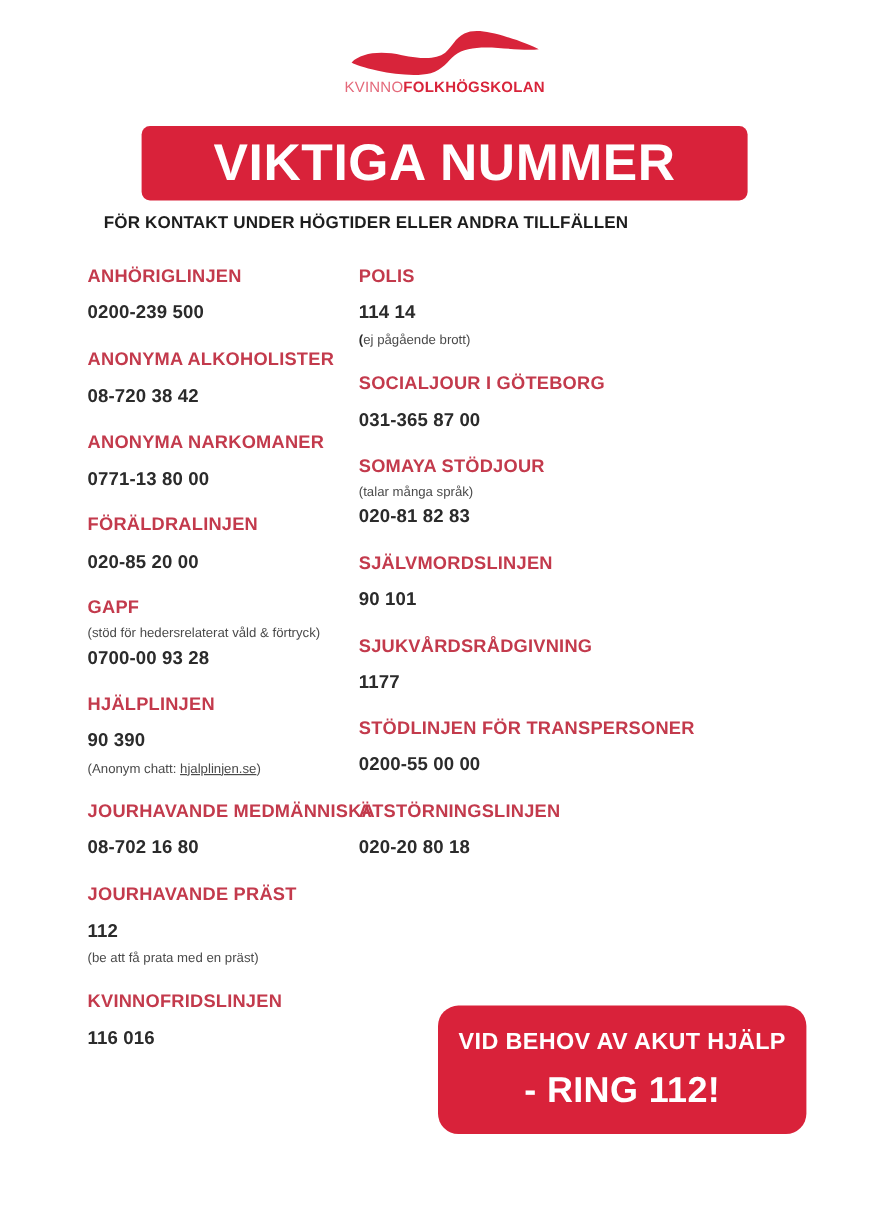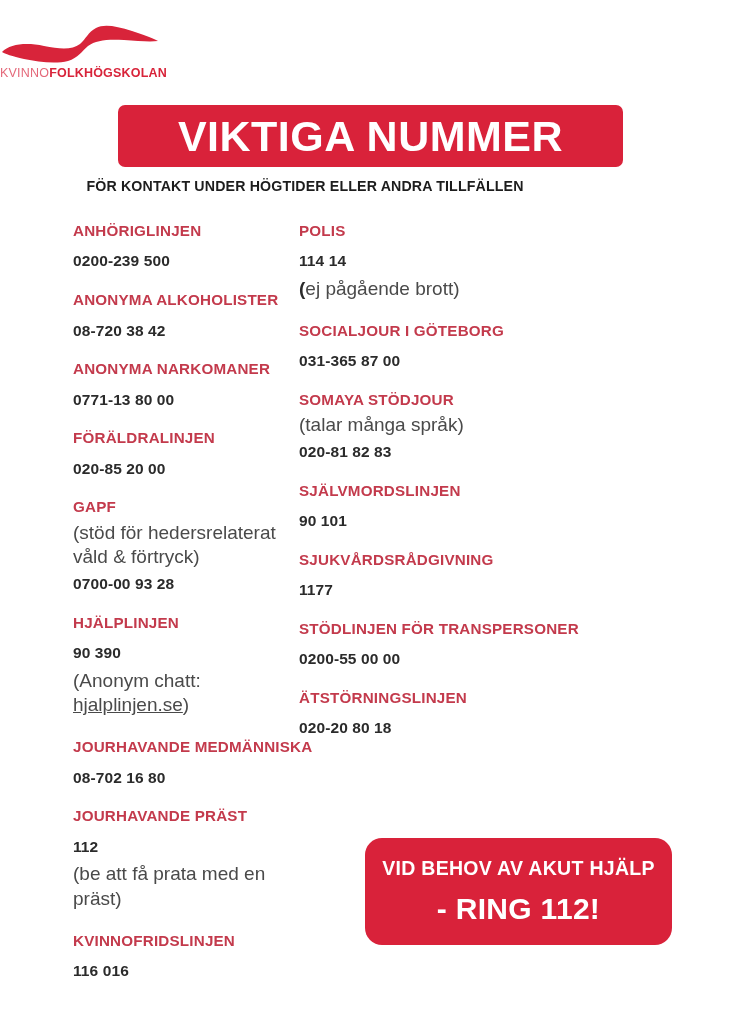--- a/index.html
+++ b/index.html
@@ -16,21 +16,21 @@
     overflow: hidden;
     position: relative;
   }
 
   
   .logo-block {
     width: 100%;
     padding-top: 22px;
     display: flex;
     flex-direction: column;
-    align-items: flex-start;
+    align-items: center;
   }
   .logo-wave {
     width: 160px;
     height: 42px;
     display: block;
   }
   .logo-word {
     margin-top: 3px;
     font-size: 12.5px;
     letter-spacing: 0.2px;
@@ -109,21 +109,21 @@
     color: #c33a4c;
     font-weight: 700;
     font-size: 15.2px;
     letter-spacing: 0.2px;
     line-height: 1.15;
     white-space: nowrap;
   }
   .entry-note {
     color: #4a4a4a;
     font-weight: 400;
-    font-size: 19px;
+    font-size: 11px;
     line-height: 1.3;
     margin-top: 5px;
   }
   .entry-note .paren-bold { font-weight: 700; color: #2b2b2b; }
   .entry-note .link {
     text-decoration: underline;
     color: #4a4a4a;
   }
   .entry-number {
     color: #2b2b2b;

